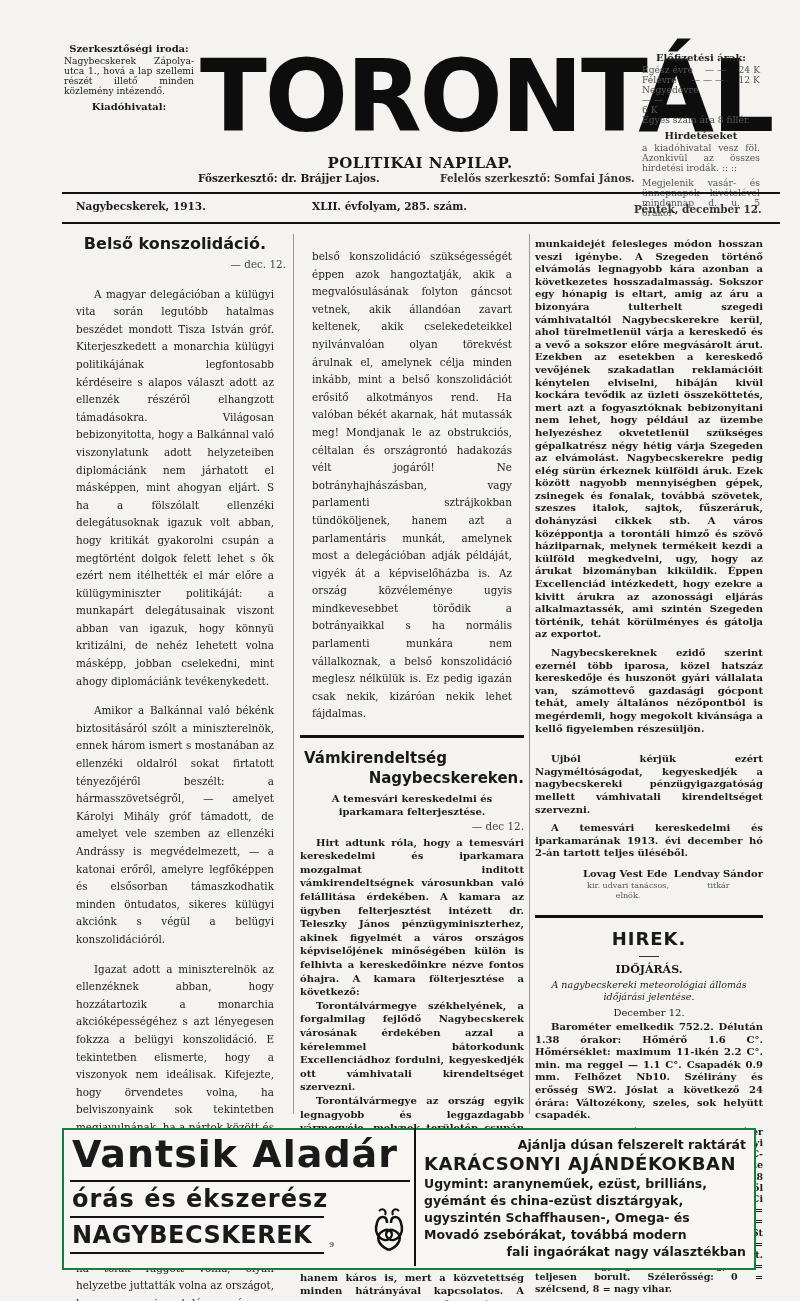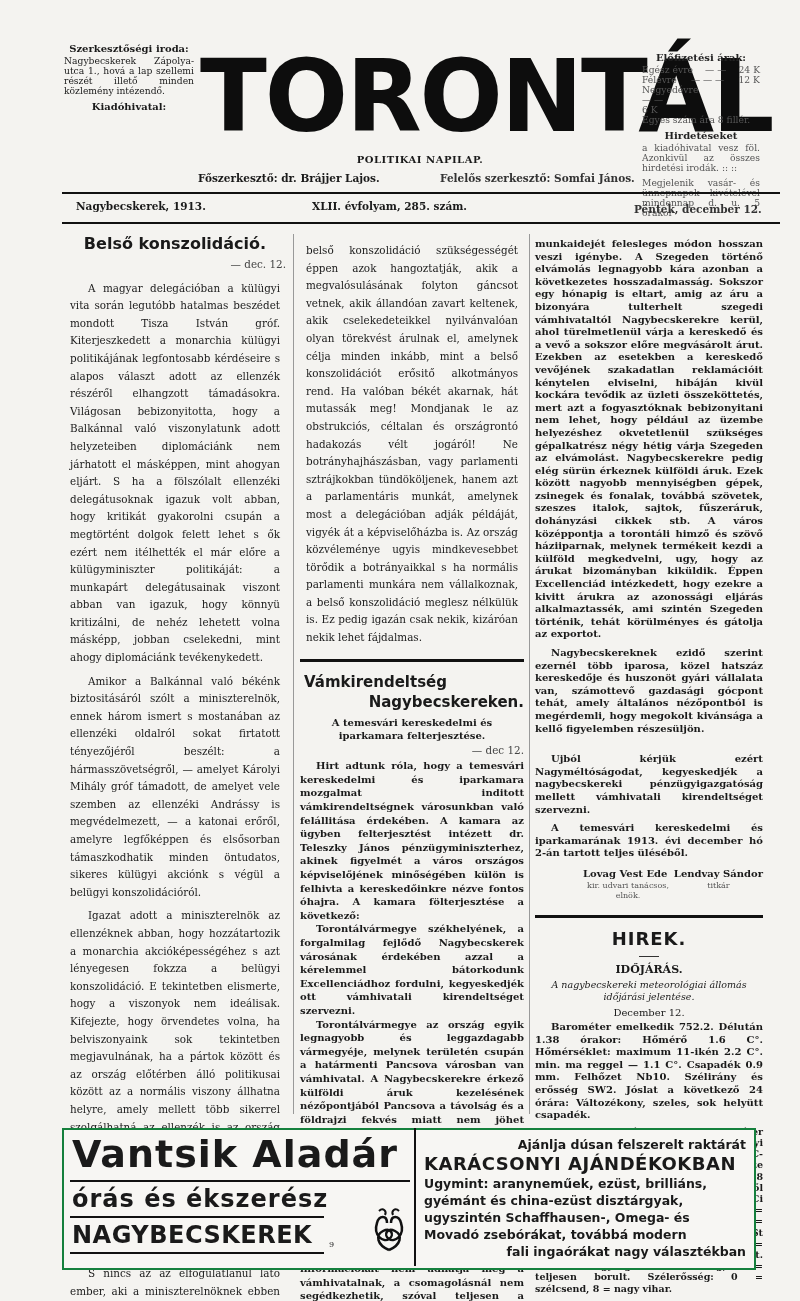--- a/index.html
+++ b/index.html
@@ -4,21 +4,21 @@
 <style>
   html,body{margin:0;padding:0;}
   body{width:800px;height:1301px;background:#f4f3f0;position:relative;overflow:hidden;font-family:"DejaVu Serif","Liberation Serif",serif;color:#1a1a1a;}
   .abs{position:absolute;}
   .tiny{font-size:9.2px;line-height:10px;text-align:justify;}
   .ink-light{color:#555;}
   .hdr-box-title{font-weight:bold;text-align:center;font-size:10px;margin:0 0 2px 0;}
   .masthead{font-family:"DejaVu Sans","Liberation Sans",sans-serif;font-weight:900;font-size:98px;letter-spacing:-2px;line-height:100px;transform:scaleY(1.02);color:#0d0d0d;white-space:nowrap;}
   .rule{position:absolute;left:62px;width:718px;background:#111;}
   .col{position:absolute;top:236px;font-size:10.4px;line-height:17.6px;text-align:justify;hyphens:auto;}
-  .col p{margin:6px;text-indent:18px;}
+  .col p{margin:12px;text-indent:18px;}
   .col p.noindent{text-indent:0;}
   .h-sans{font-family:"DejaVu Sans","Liberation Sans",sans-serif;font-weight:bold;}
   .dense{font-size:10px;line-height:13.6px;}
   .dense p{margin:0;text-indent:16px;font-weight:bold;}
   .bold{font-weight:bold;}
   .ad-box{position:absolute;left:62px;top:1128px;width:690px;height:138px;border:2px solid #15803d;background:#f7f6f3;}
   .ad-sans{font-family:"DejaVu Sans","Liberation Sans",sans-serif;font-weight:bold;}
   .center{text-align:center;}
   .right{text-align:right;}
   .spaced{letter-spacing:3px;}
@@ -26,21 +26,21 @@
 </head>
 <body>
 
 <div class="abs tiny" style="left:64px;top:44px;width:130px;">
   <div class="hdr-box-title">Szerkesztőségi iroda:</div>
   <div>Nagybecskerek Zápolya-utca 1., hová a lap szellemi részét illető minden közlemény intézendő.</div>
   <div class="hdr-box-title" style="margin-top:6px;">Kiadóhivatal:</div>
 </div>
 
 <div class="abs masthead" style="left:200px;top:46px;width:430px;text-align:center;">TORONTÁL</div>
-<div class="abs bold" style="left:300px;top:154px;width:240px;text-align:center;font-size:10px;letter-spacing:0.5px;">POLITIKAI NAPILAP.</div>
+<div class="abs bold" style="left:300px;top:154px;width:240px;text-align:center;font-size:15px;letter-spacing:0.5px;">POLITIKAI NAPILAP.</div>
 <div class="abs bold" style="left:198px;top:172px;font-size:10.5px;">Főszerkesztő: dr. Brájjer Lajos.</div>
 <div class="abs" style="left:440px;top:172px;font-size:10.5px;font-weight:bold;color:#333;">Felelős szerkesztő: Somfai János.</div>
 
 <div class="abs tiny ink-light" style="left:642px;top:53px;width:118px;">
   <div class="hdr-box-title" style="color:#222;">Előfizetési árak:</div>
   <div style="display:flex;justify-content:space-between;">
       <span>Egész évre</span>
       <span>— —</span>
       <span>24 K</span>
     </div>

